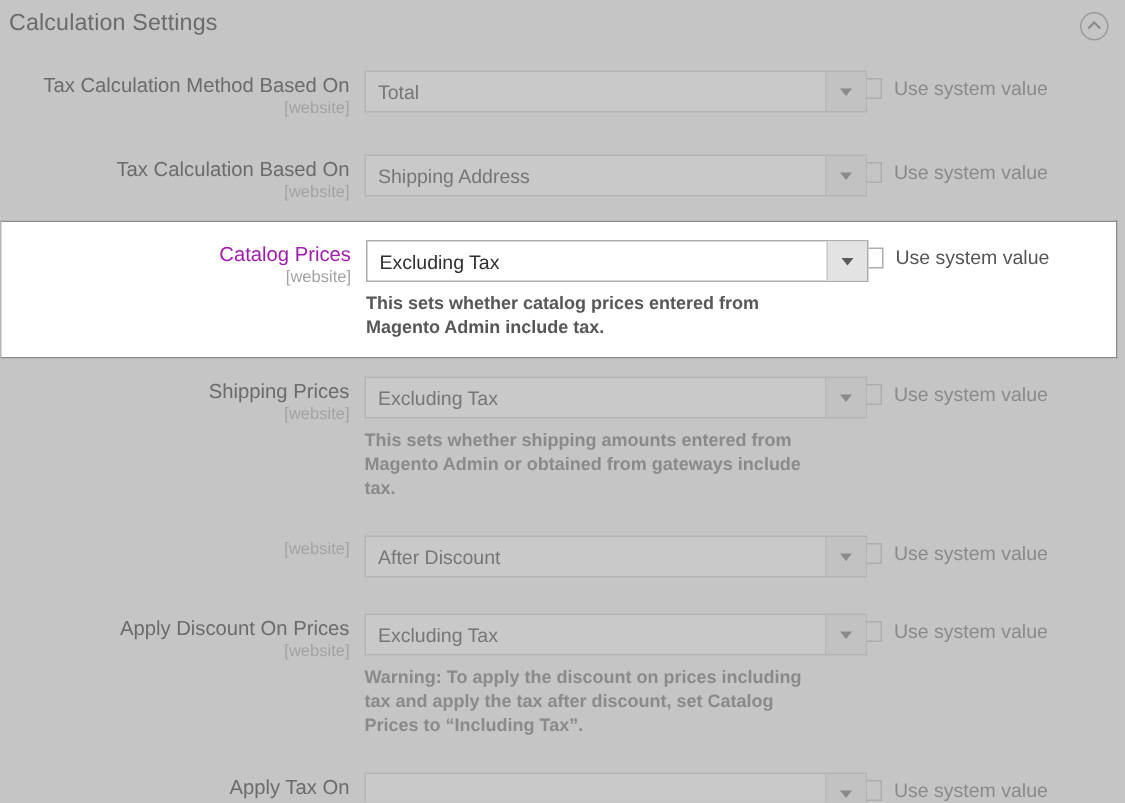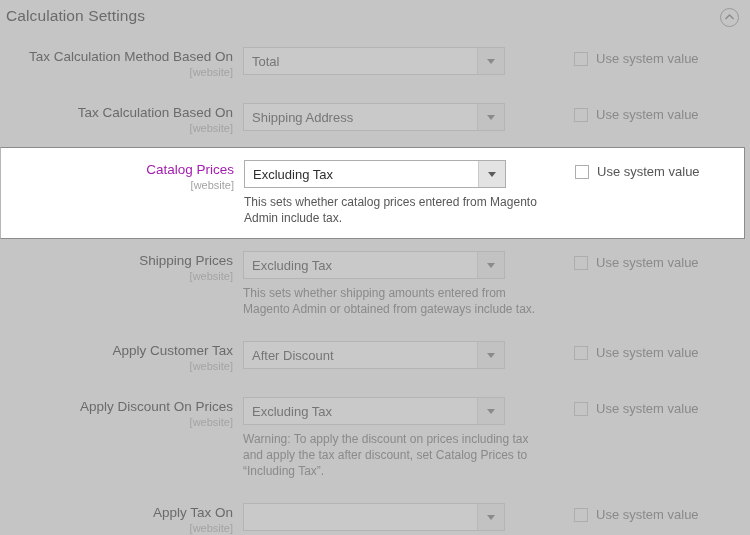--- a/index.html
+++ b/index.html
@@ -101,21 +101,21 @@
 
   .control-col {
     flex: 0 0 300px;
     width: 300px;
     box-sizing: border-box;
   }
 
   .select-box {
     position: relative;
     display: block;
-    width: 262px;
+    width: 335px;
     height: 28px;
     box-sizing: border-box;
     background: #c9c9c9;
     border: 1px solid #b4b4b4;
   }
   .row.highlight .select-box {
     background: #ffffff;
     border: 1px solid #adadad;
   }
   .select-value {
@@ -155,20 +155,21 @@
     border-top: 5px solid #8a8a8a;
   }
   .row.highlight .arrow-glyph { border-top-color: #5b5b5b; }
 
   .help-text {
     margin-top: 6px;
     font-size: 12px;
     line-height: 16px;
     color: #8a8a8a;
     width: 296px;
+    font-weight: bold;
   }
   .row.highlight .help-text { color: #575757; }
 
   .sysval-col {
     flex: 1 1 auto;
     padding-left: 31px;
     padding-top: 4px;
     display: flex;
     align-items: flex-start;
   }
@@ -287,21 +288,20 @@
           </div>
           <div class="sysval-col">
             <span class="checkbox"></span>
             <span class="sysval-label">Use system value</span>
           </div>
         </div>
       </div>
       <div class="row">
         <div class="row-inner">
           <div class="label-col">
-            <span class="field-label">Apply Customer Tax</span>
             <span class="field-scope">[website]</span>
           </div>
           <div class="control-col">
             <div class="select-box">
               <span class="select-value">After Discount</span>
               <span class="select-arrow-btn">
                 <span class="arrow-glyph"></span>
               </span>
             </div>
           </div>

